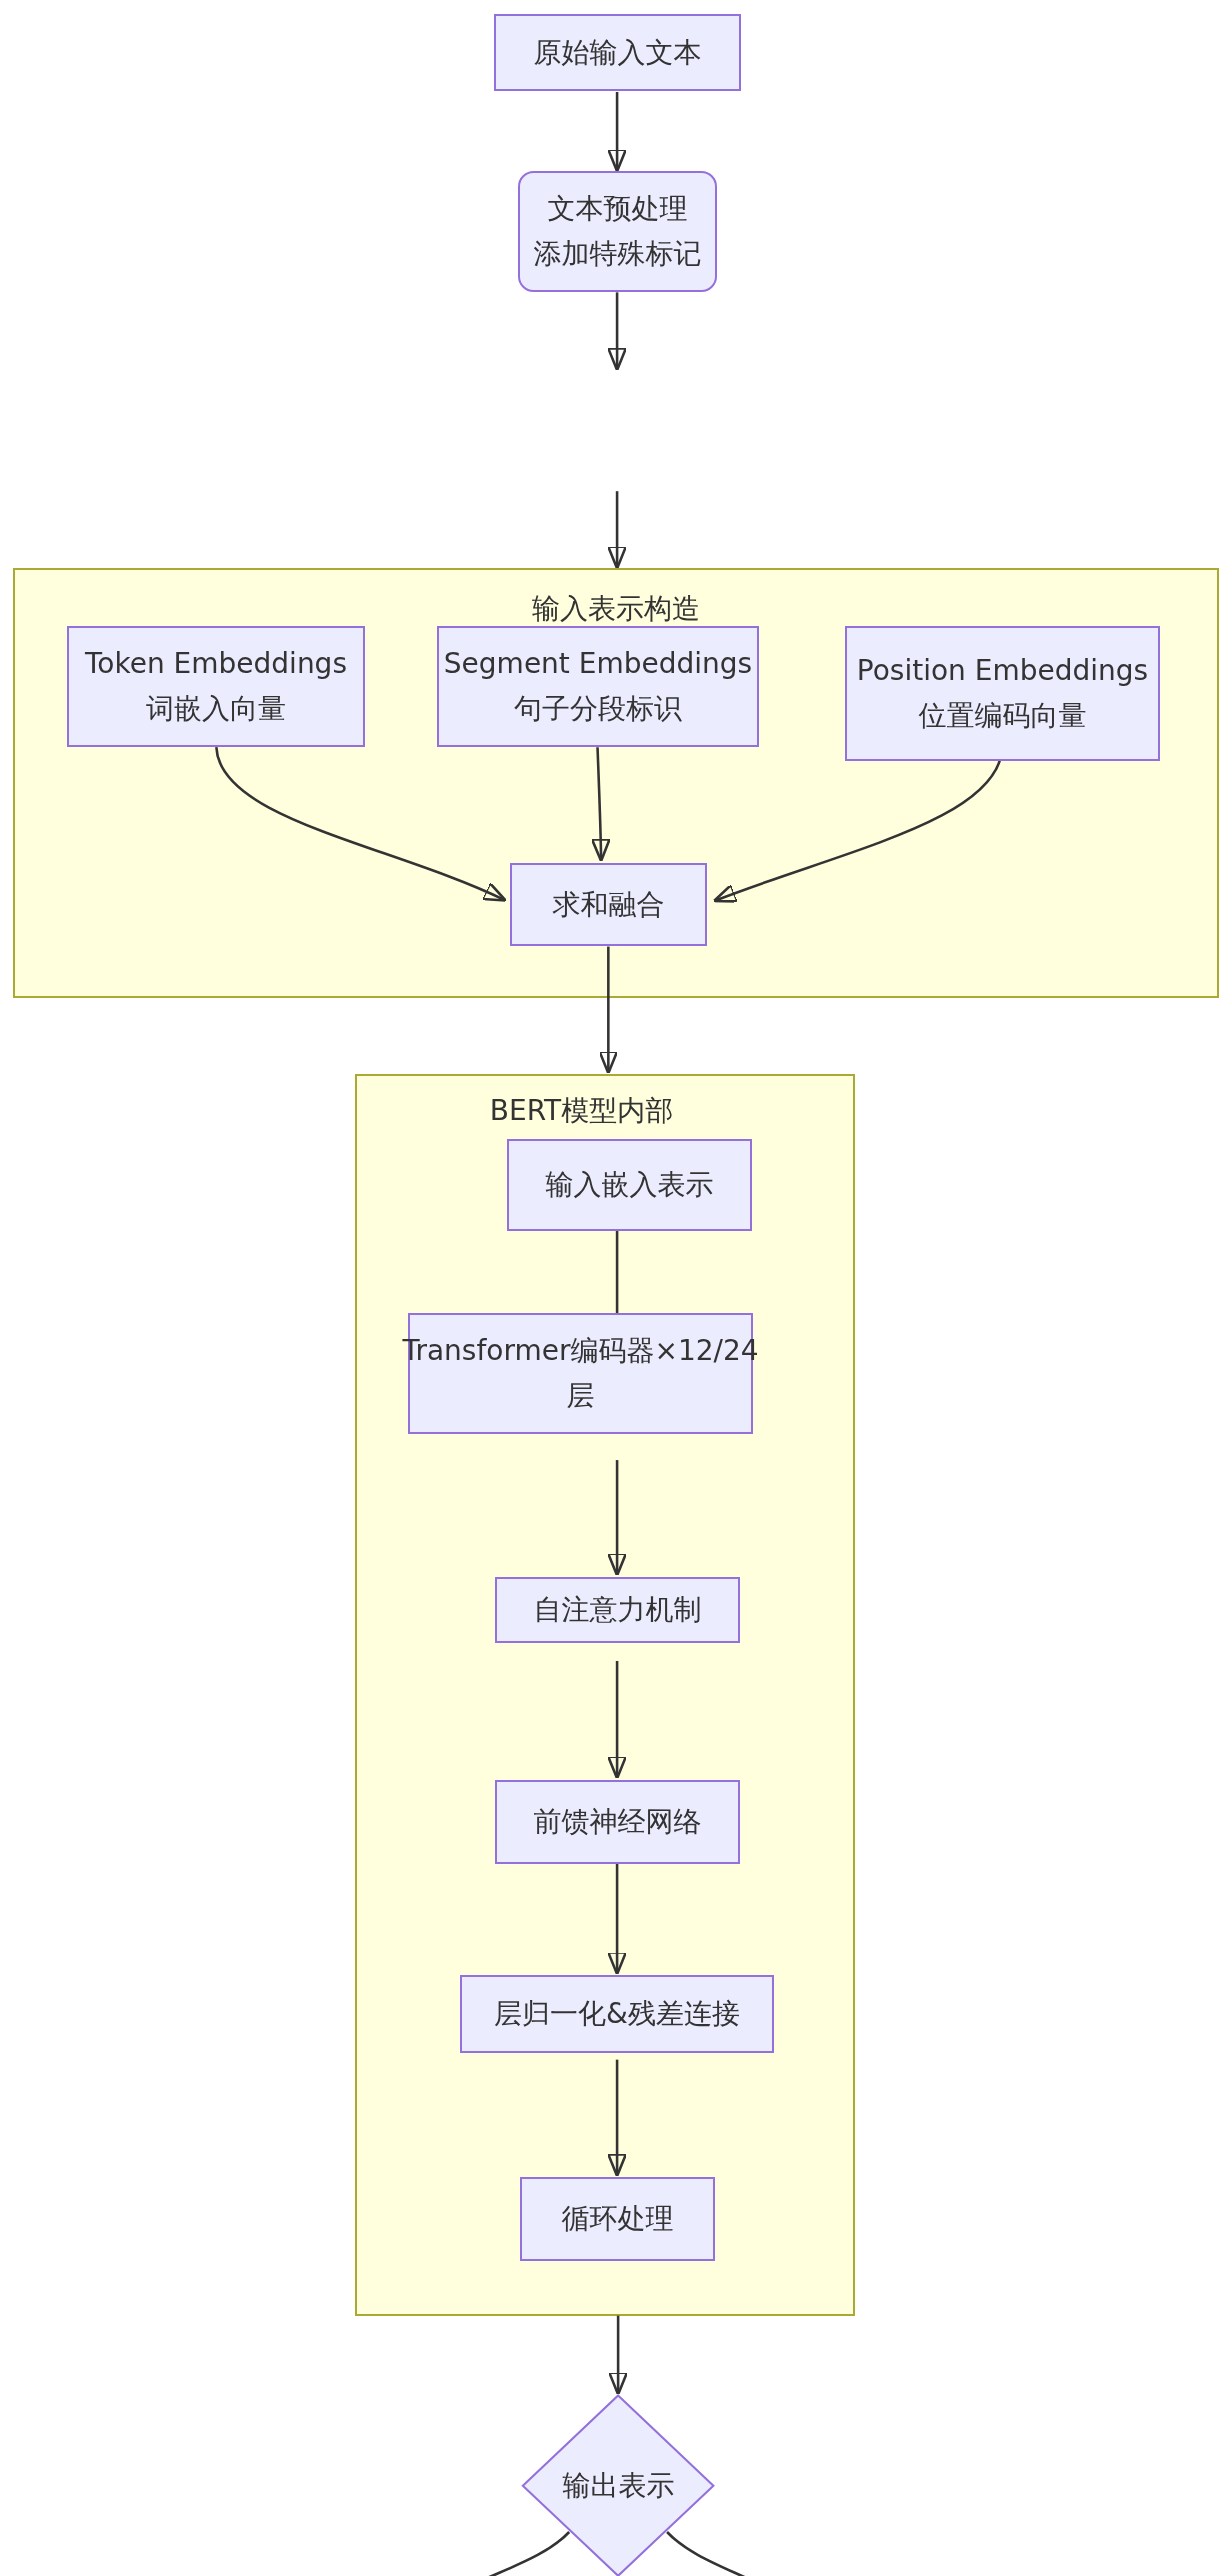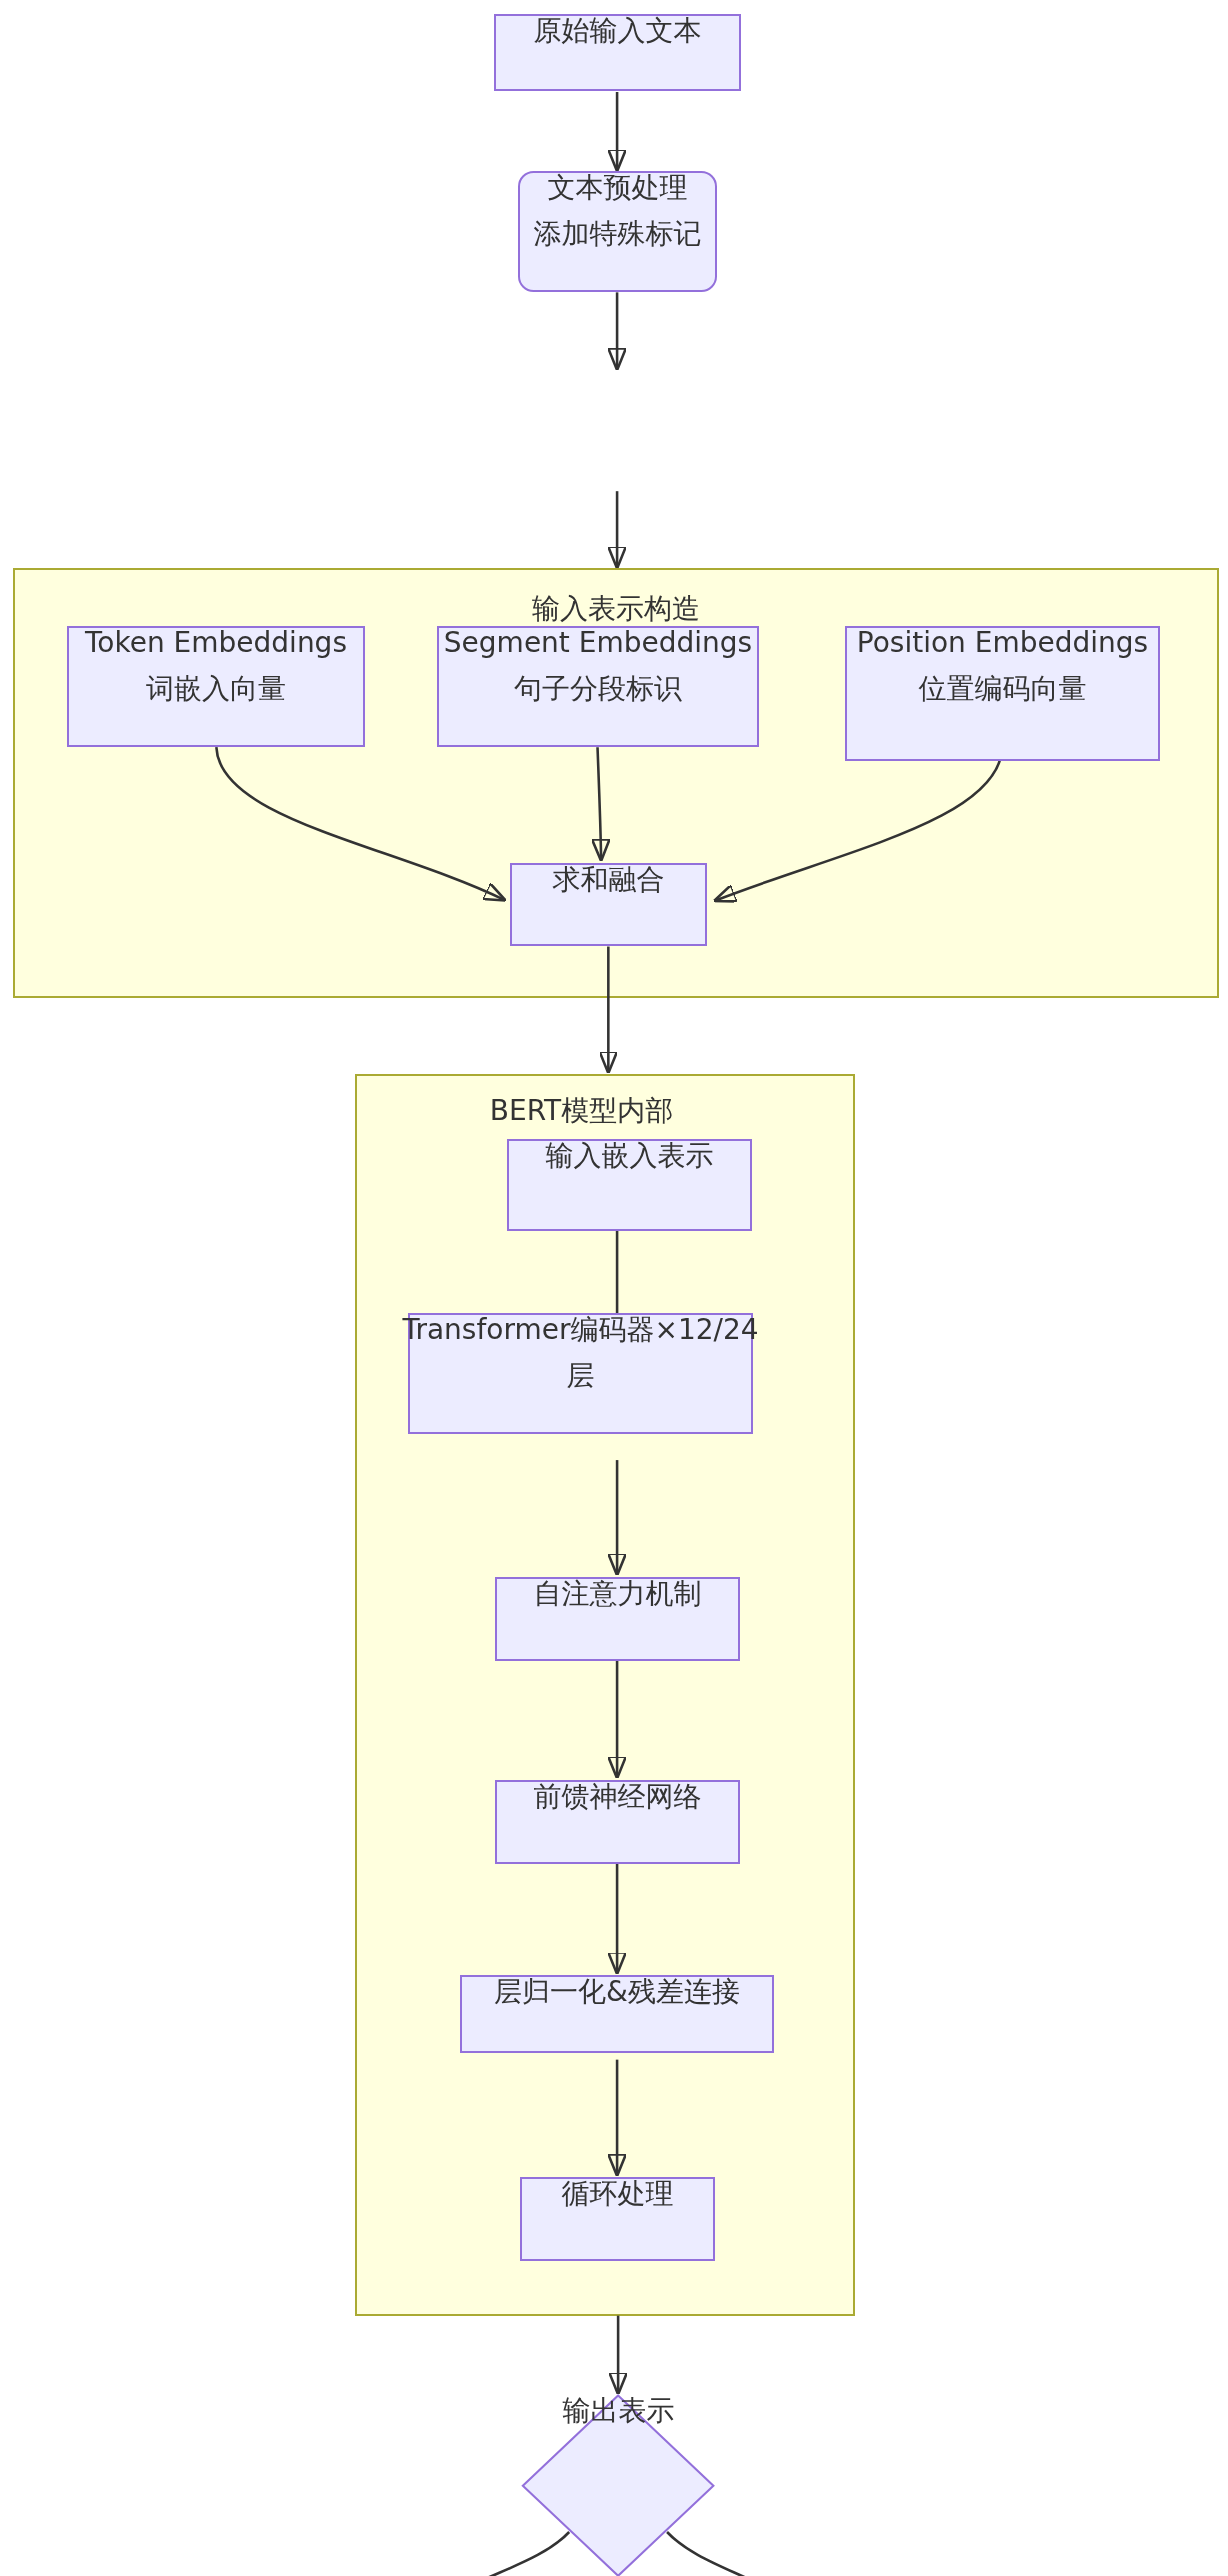--- a/index.html
+++ b/index.html
@@ -51,20 +51,21 @@
     stroke:var(--node-border);
     stroke-width:4px;
   }
   .node{
     position:absolute;
     background:var(--node-fill);
     border:2.1px solid var(--node-border);
     box-sizing:border-box;
     display:flex;
     flex-direction:column;
+    justify-content:center;
     align-items:center;
     gap:15.5px;
     z-index:3;
     text-align:center;
   }
   .node.rounded{border-radius:15.5px;}
   .node.plain{background:transparent;border:none;}
   .nl{
     font-size:28px;
     line-height:30px;
@@ -148,21 +149,21 @@
 
   <div class="node" style="left:496px;top:1139px;width:245px;height:92px;margin-left:11px;">
     <div class="nl">输入嵌入表示</div>
   </div>
 
   <div class="node" style="left:408px;top:1313px;width:345px;height:121px;">
     <div class="nl">Transformer编码器×12/24</div>
     <div class="nl">层</div>
   </div>
 
-  <div class="node" style="left:495px;top:1577px;width:245px;height:84px;">
+  <div class="node" style="left:495px;top:1577px;width:245px;height:66px;">
     <div class="nl">自注意力机制</div>
   </div>
 
   <div class="node" style="left:495px;top:1780px;width:245px;height:84px;">
     <div class="nl">前馈神经网络</div>
   </div>
 
   <div class="node" style="left:460px;top:1975px;width:314px;height:78px;">
     <div class="nl">层归一化&amp;残差连接</div>
   </div>

